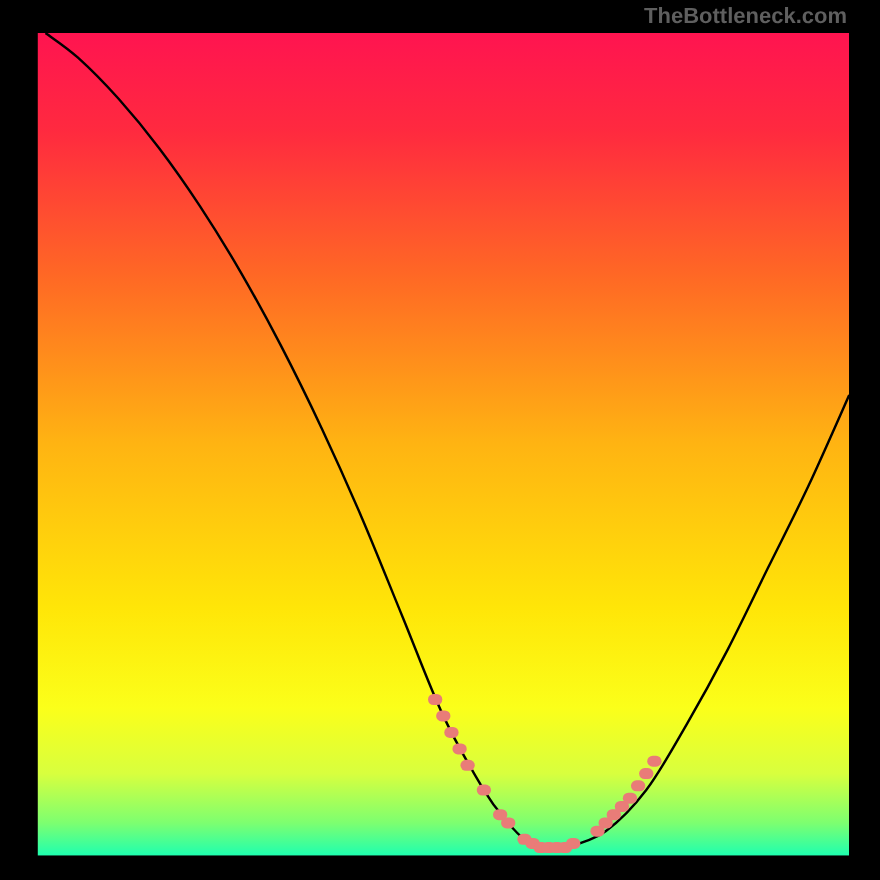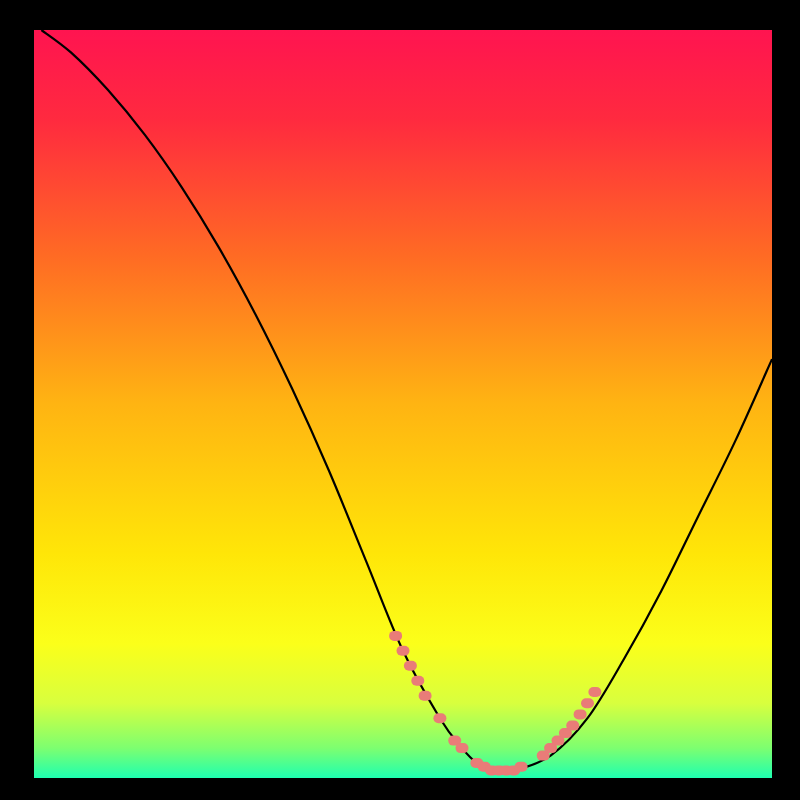--- a/index.html
+++ b/index.html
@@ -93,13 +93,14 @@
           <rect x="510.1" y="713.1" width="13" height="10" rx="5" ry="5" fill="#e97c78"></rect>
           <rect x="517.5" y="705.6" width="13" height="10" rx="5" ry="5" fill="#e97c78"></rect>
           <rect x="524.9" y="698.1" width="13" height="10" rx="5" ry="5" fill="#e97c78"></rect>
           <rect x="532.2" y="690.6" width="13" height="10" rx="5" ry="5" fill="#e97c78"></rect>
           <rect x="539.6" y="679.4" width="13" height="10" rx="5" ry="5" fill="#e97c78"></rect>
           <rect x="547.0" y="668.2" width="13" height="10" rx="5" ry="5" fill="#e97c78"></rect>
           <rect x="554.4" y="657.0" width="13" height="10" rx="5" ry="5" fill="#e97c78"></rect>
         </g>
     </svg>
   </div>
+  <div class="attribution">TheBottleneck.com</div>
 </div>
 
 </body></html>

